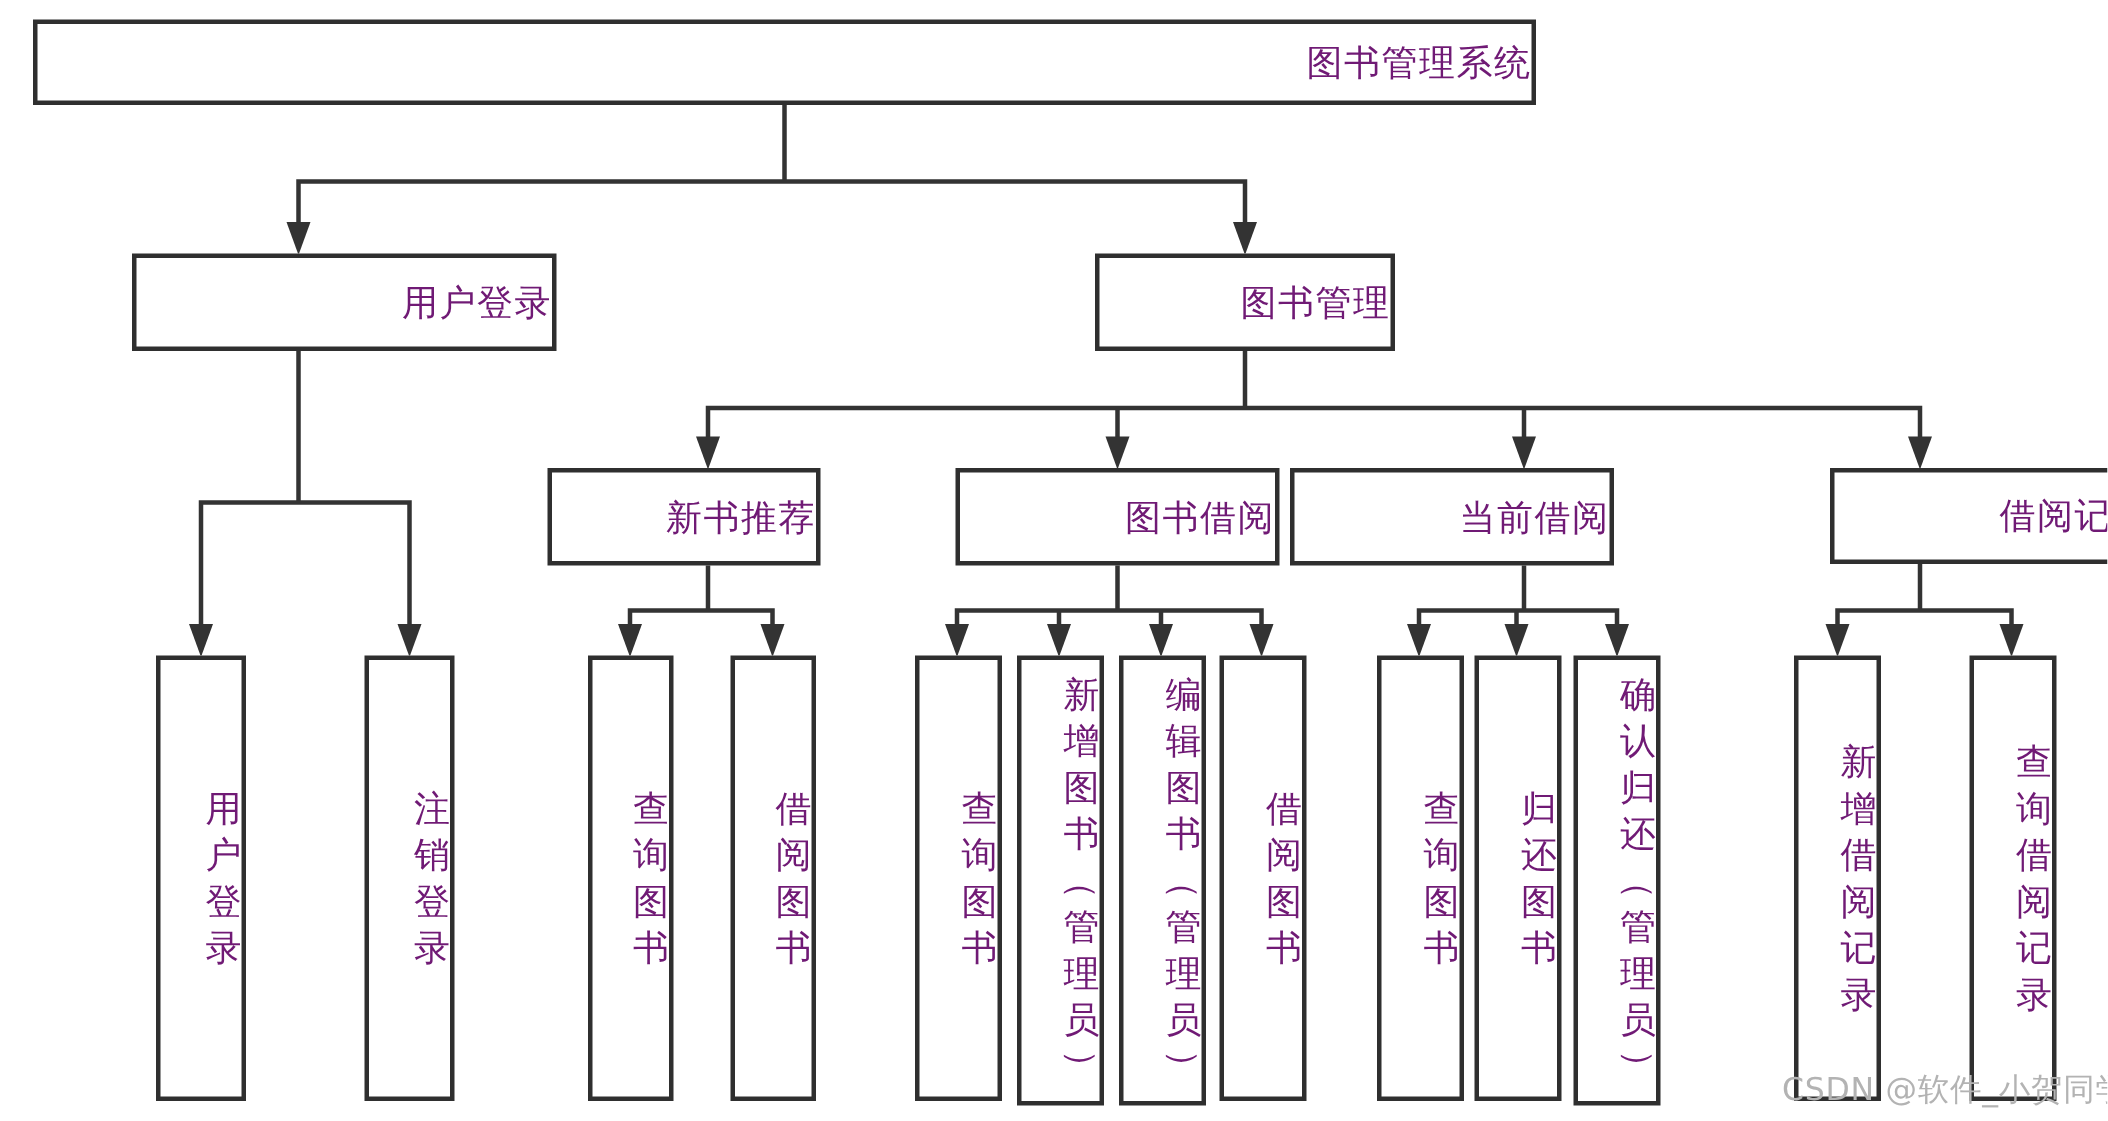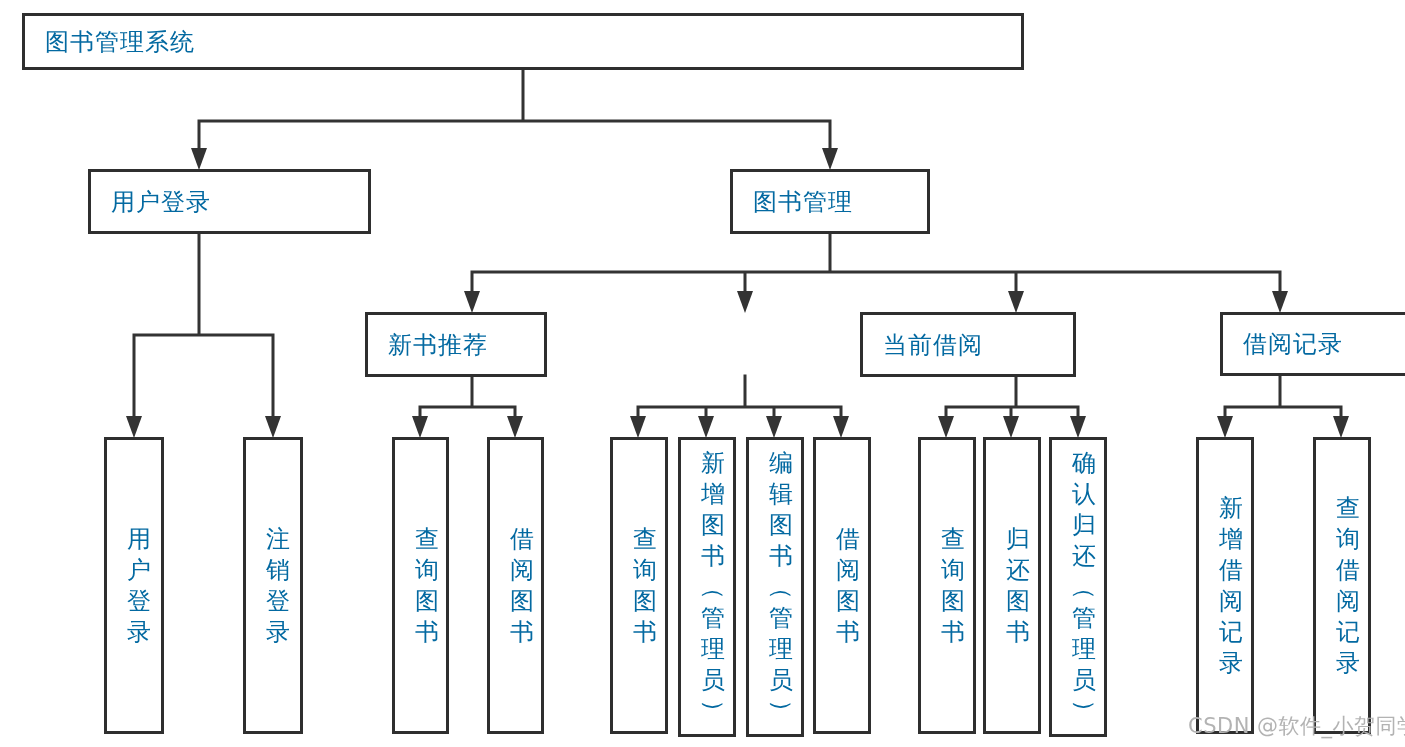--- a/index.html
+++ b/index.html
@@ -17,24 +17,24 @@
     left: 0; top: 0;
     pointer-events: none;
   }
   .box {
     position: absolute;
     box-sizing: border-box;
     border: 3px solid #2f2f2f;
     background: #ffffff;
     display: flex;
     align-items: center;
-    justify-content: flex-start;
+    justify-content: flex-end;
     font-size: 24px;
     letter-spacing: 1px;
-    color: #0369a1;
+    color: #701a75;
     z-index: 2;
     padding-left: 20px;
   }
   .hlabel { white-space: nowrap; }
   .vbox .vlabel {
     display: flex;
     flex-direction: column;
     align-items: center;
     justify-content: center;
     height: 100%;
@@ -114,20 +114,23 @@
   <div class="box" style="left:88px;top:169px;width:283px;height:65px">
     <span class="hlabel">用户登录</span>
   </div>
   <div class="box" style="left:730px;top:169px;width:200px;height:65px">
     <span class="hlabel">图书管理</span>
   </div>
 
   <div class="box" style="left:365px;top:312px;width:182px;height:65px">
     <span class="hlabel">新书推荐</span>
   </div>
+  <div class="box" style="left:637px;top:312px;width:216px;height:65px">
+    <span class="hlabel">图书借阅</span>
+  </div>
   <div class="box" style="left:860px;top:312px;width:216px;height:65px">
     <span class="hlabel">当前借阅</span>
   </div>
   <div class="box" style="left:1220px;top:312px;width:216px;height:64px">
     <span class="hlabel">借阅记录</span>
   </div>
 
   <div class="box vbox" style="left:104px;top:437px;width:60px;height:297px">
     <span class="vlabel">
         <span class="vchar">用</span>

